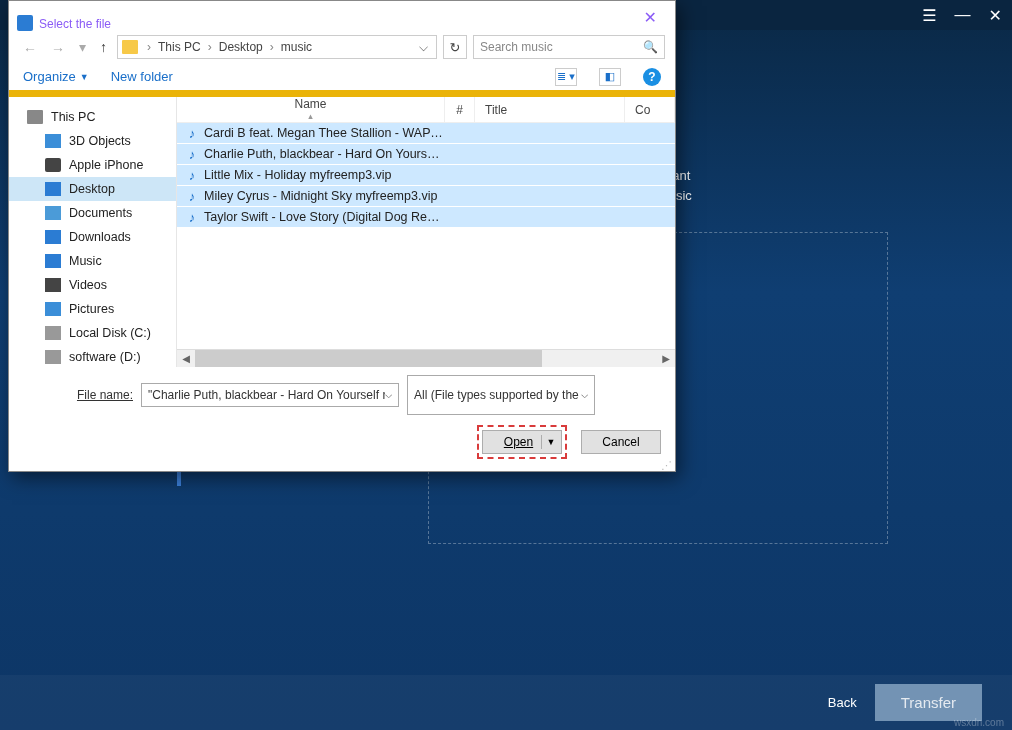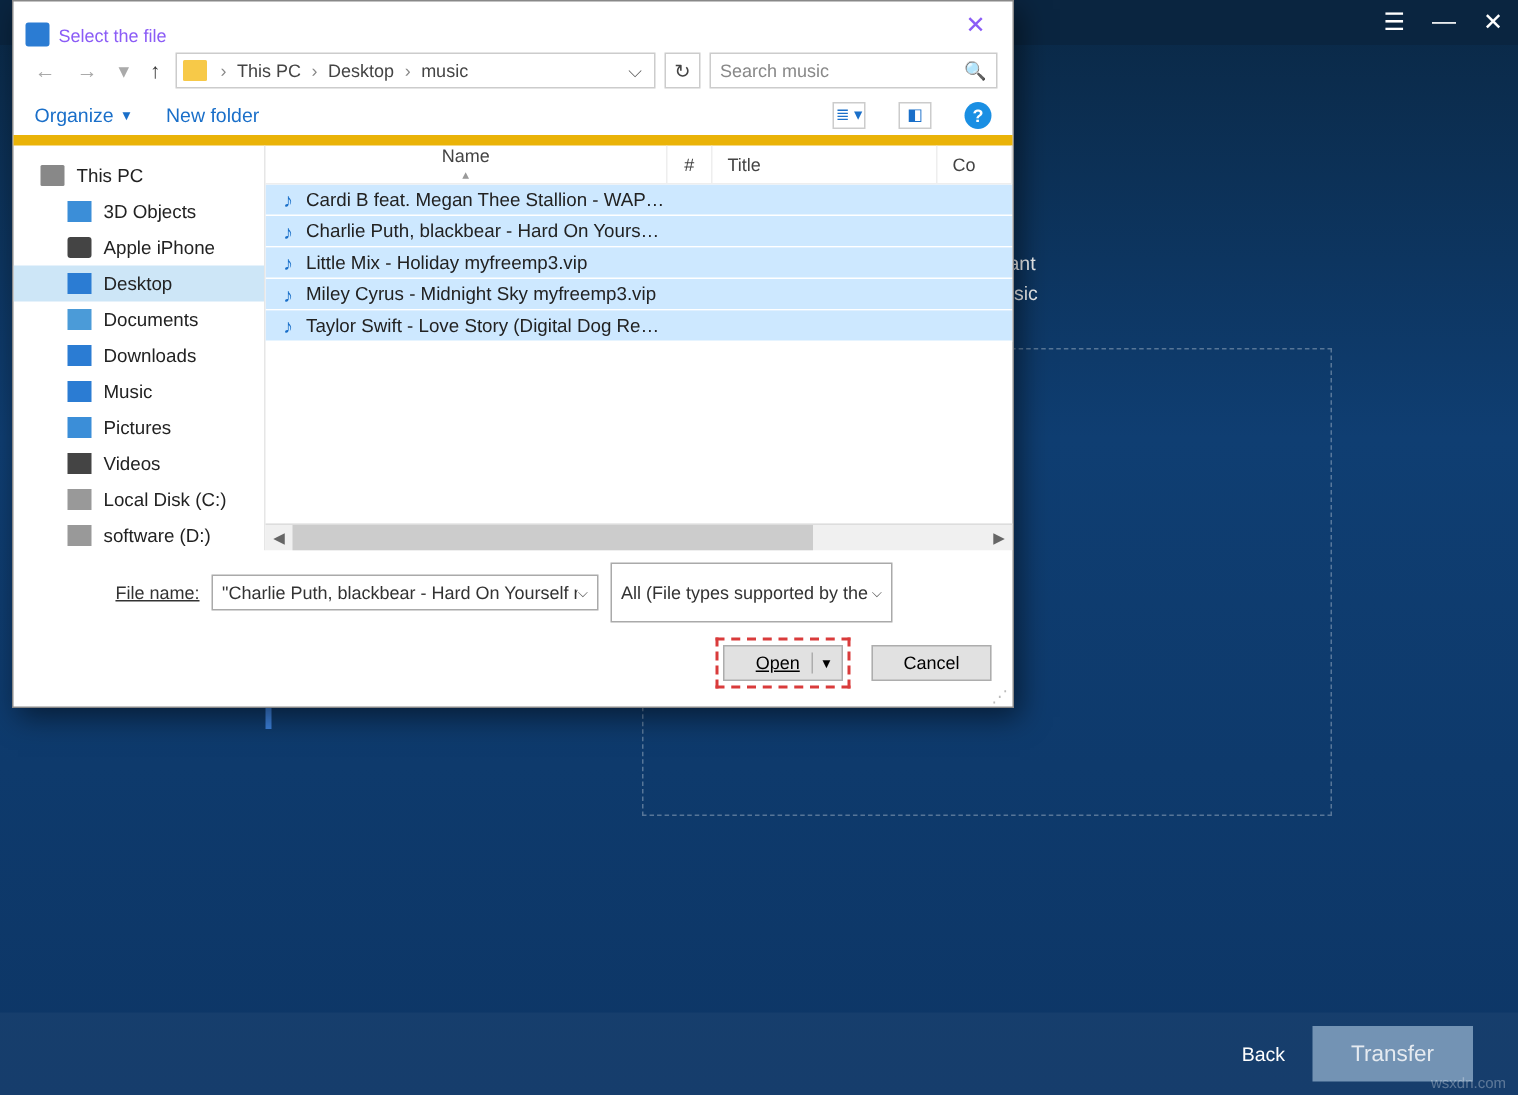--- a/index.html
+++ b/index.html
@@ -182,26 +182,26 @@
         </div>
       <div class="tree-item child">
           <span class="ic ic-dl"></span>
           <span>Downloads</span>
         </div>
       <div class="tree-item child">
           <span class="ic ic-music"></span>
           <span>Music</span>
         </div>
       <div class="tree-item child">
+          <span class="ic ic-vid"></span>
+          <span>Videos</span>
+        </div>
+      <div class="tree-item child">
           <span class="ic ic-pic"></span>
           <span>Pictures</span>
-        </div>
-      <div class="tree-item child">
-          <span class="ic ic-vid"></span>
-          <span>Videos</span>
         </div>
       <div class="tree-item child">
           <span class="ic ic-disk"></span>
           <span>Local Disk (C:)</span>
         </div>
       <div class="tree-item child">
           <span class="ic ic-disk"></span>
           <span>software (D:)</span>
         </div>
       <div class="tree-item child">

